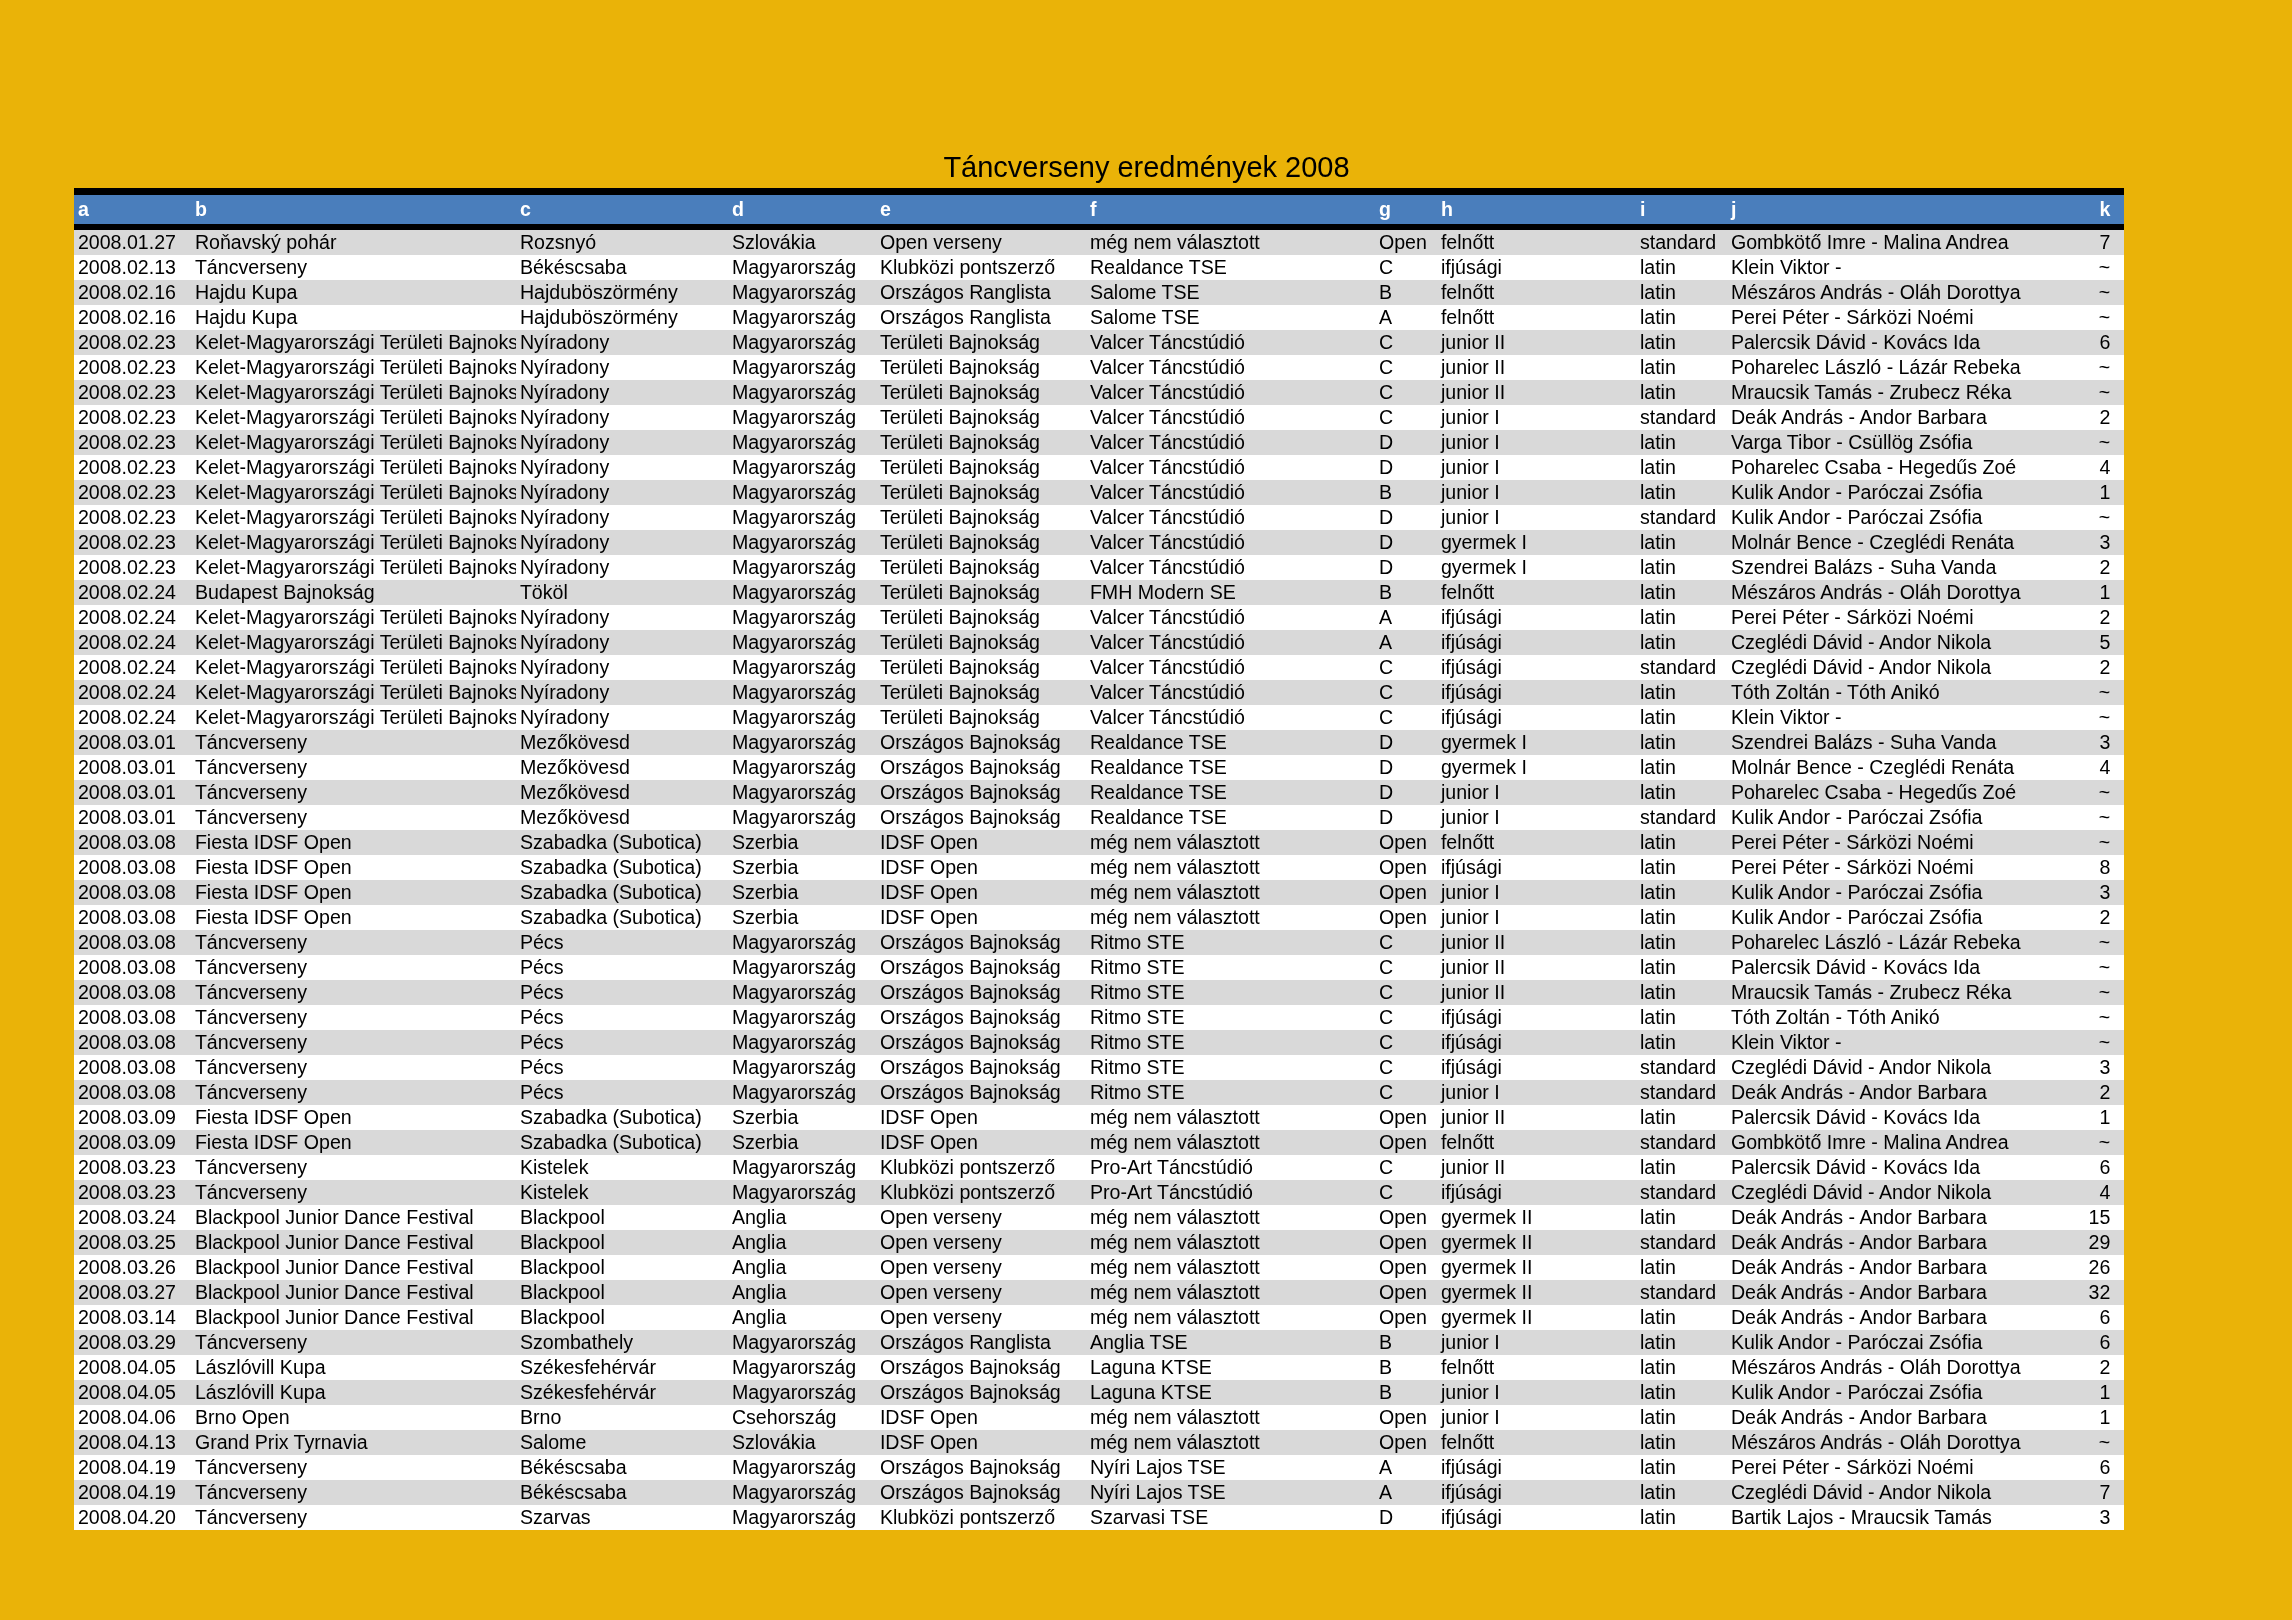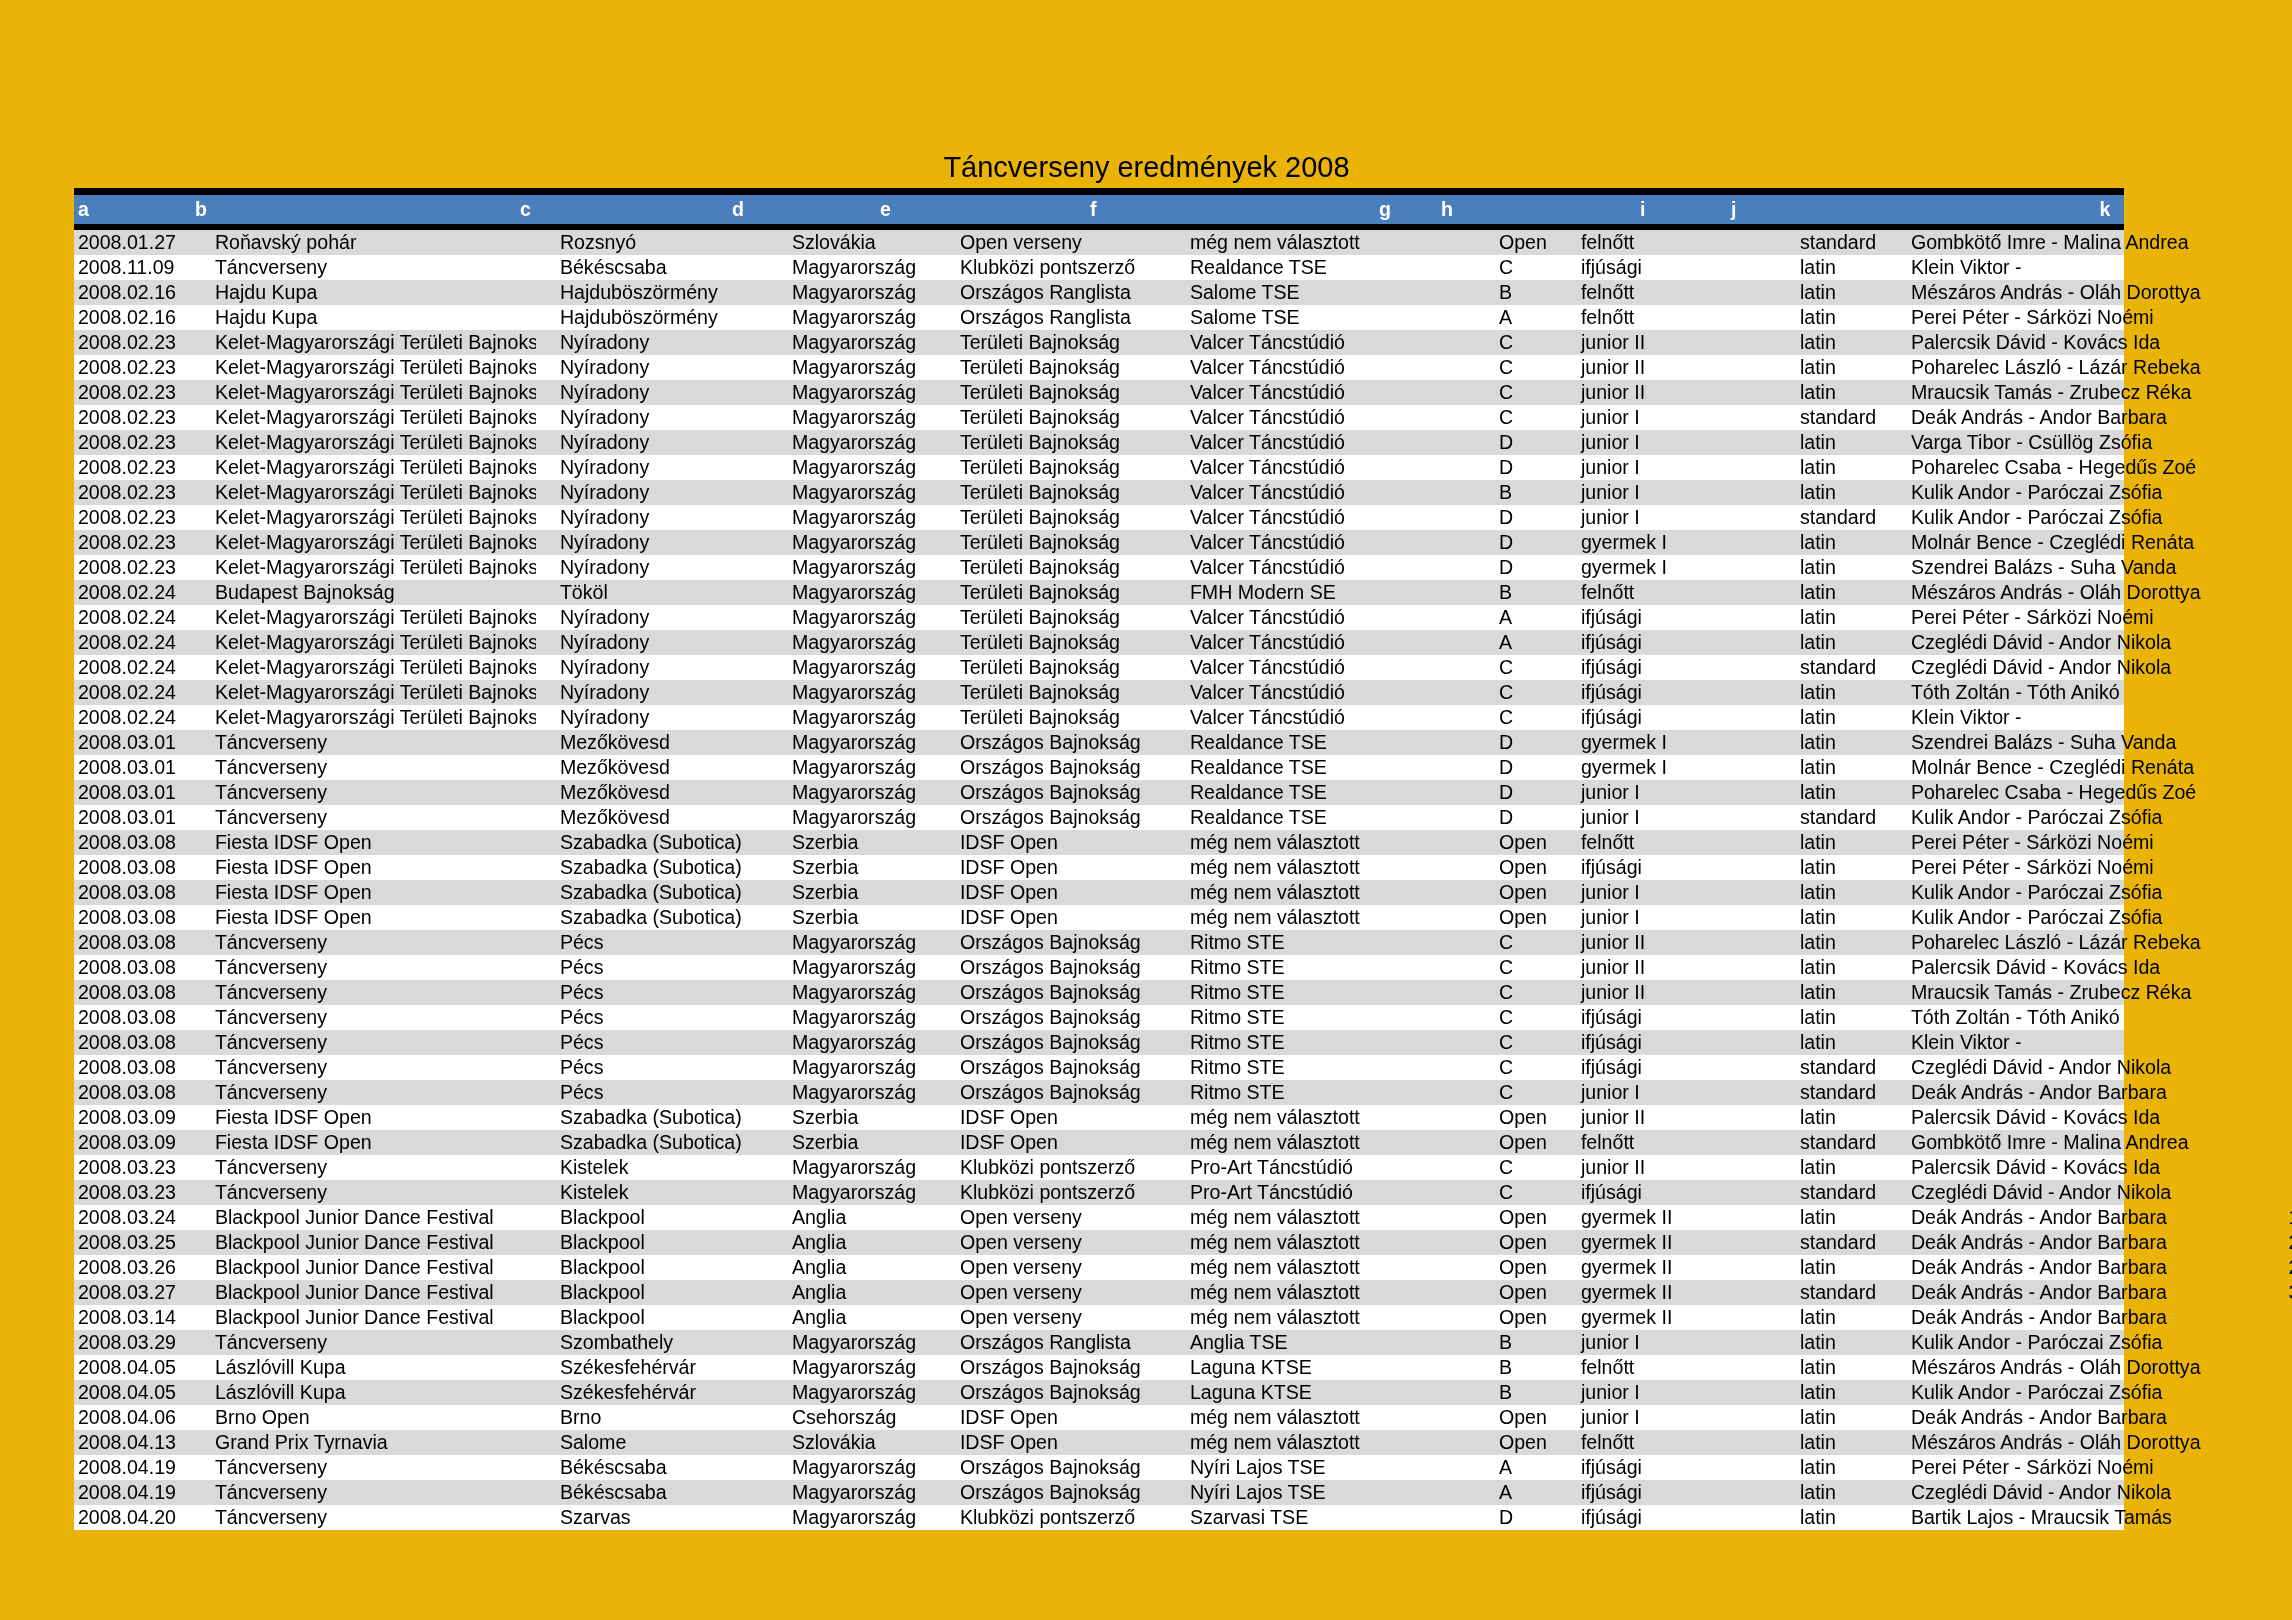--- a/index.html
+++ b/index.html
@@ -49,21 +49,20 @@
     font-weight:bold;
     font-size:19.6px;
   }
   .tbody{width:100%;}
   .row{
     display:flex;
     height:25px;
     line-height:25px;
     font-size:19.6px;
     background:var(--row-bg);
-    gap:20px;
   }
   .row:nth-child(odd){background:var(--row-alt);}
   .cell{
     padding-left:3.9px;
     white-space:nowrap;
     overflow:hidden;
     flex:0 0 auto;
   }
   .c0{width:117px;}
   .c1{width:325px;}
@@ -106,21 +105,21 @@
           <div class="cell c3">Szlovákia</div>
           <div class="cell c4">Open verseny</div>
           <div class="cell c5">még nem választott</div>
           <div class="cell c6">Open</div>
           <div class="cell c7">felnőtt</div>
           <div class="cell c8">standard</div>
           <div class="cell c9">Gombkötő Imre - Malina Andrea</div>
           <div class="cell c10">7</div>
         </div>
         <div class="row">
-          <div class="cell c0">2008.11.09</div>
+          <div class="cell c0">2008.02.13</div>
           <div class="cell c1">Táncverseny</div>
           <div class="cell c2">Békéscsaba</div>
           <div class="cell c3">Magyarország</div>
           <div class="cell c4">Klubközi pontszerző</div>
           <div class="cell c5">Realdance TSE</div>
           <div class="cell c6">C</div>
           <div class="cell c7">ifjúsági</div>
           <div class="cell c8">latin</div>
           <div class="cell c9">Klein Viktor -</div>
           <div class="cell c10">~</div>

